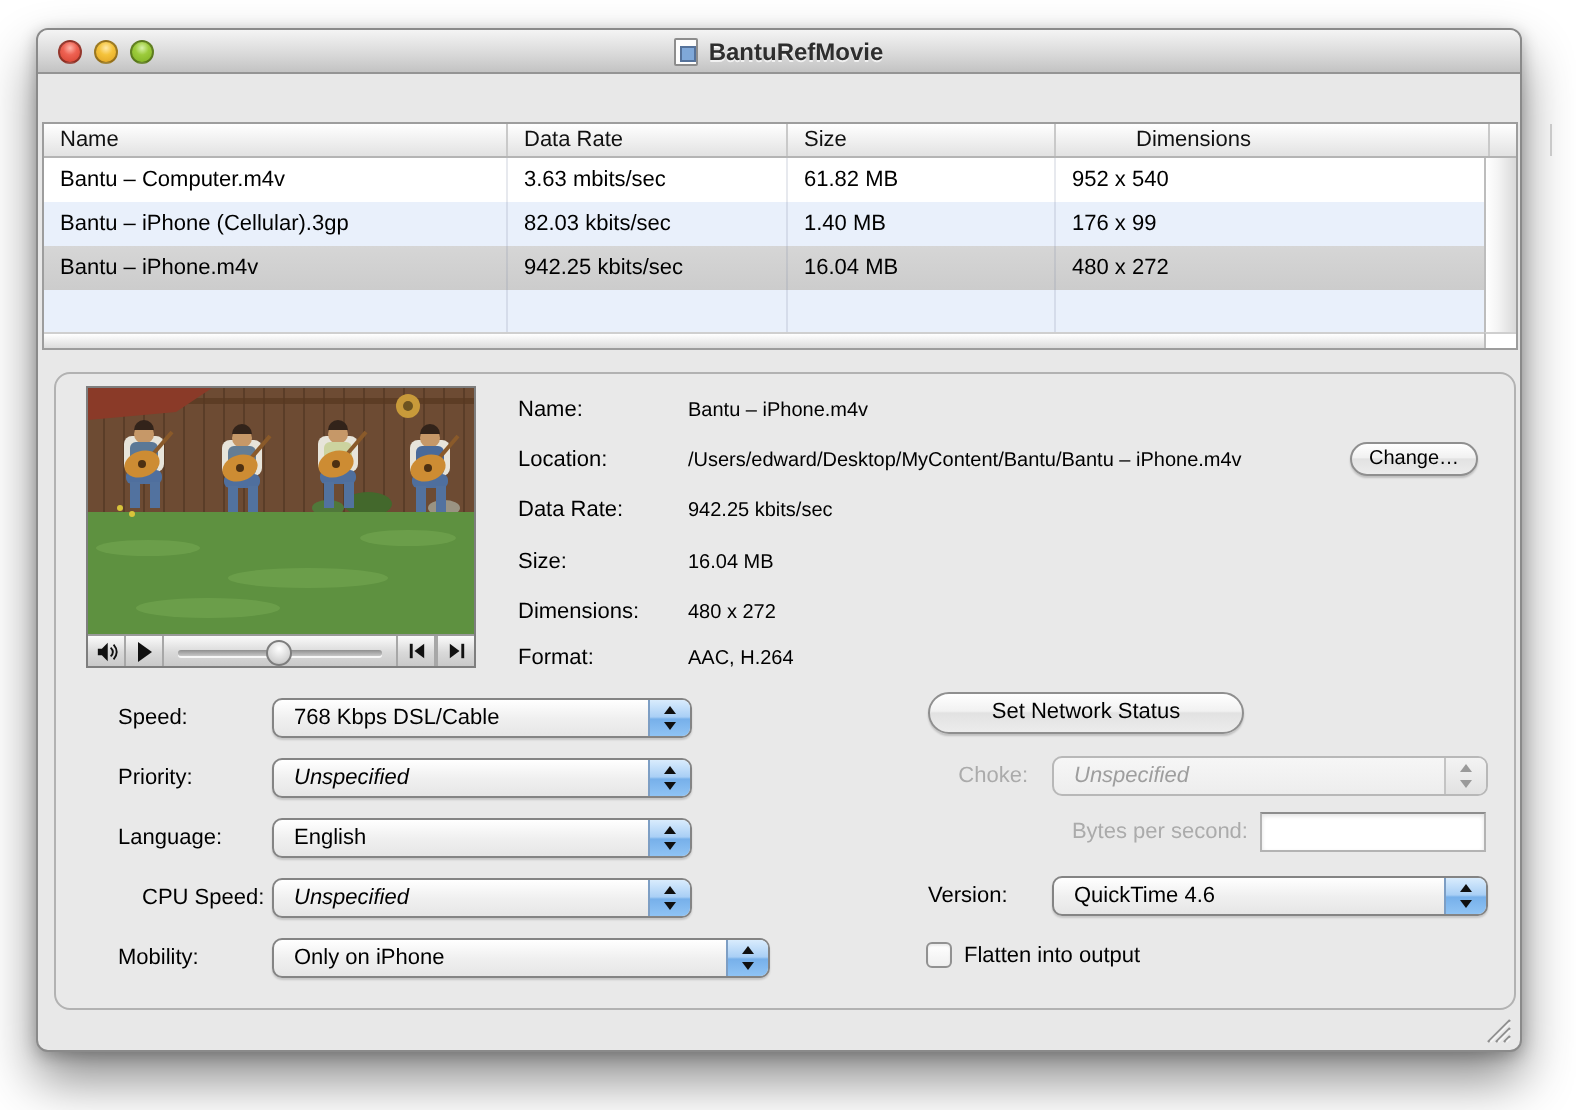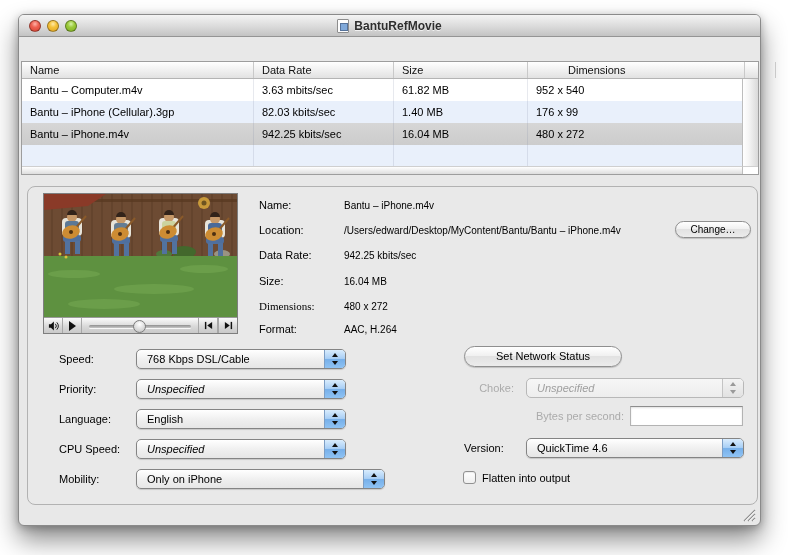--- a/index.html
+++ b/index.html
@@ -287,29 +287,29 @@
           </svg>
         </div>
       </div>
     </div>
 
     <div class="info-label" style="left:240px; top:184px;">Name:</div>
     <div class="info-value" style="left:325px; top:185px;">Bantu – iPhone.m4v</div>
 
     <div class="info-label" style="left:240px; top:209px;">Location:</div>
     <div class="info-value" style="left:325px; top:210px;">/Users/edward/Desktop/MyContent/Bantu/Bantu – iPhone.m4v</div>
-    <div class="pushbtn small" style="left:656px; top:206px; width:76px; height:17px; line-height:15px;">Change…</div>
+    <div class="pushbtn small" style="left:656px; top:206px; width:64px; height:17px; line-height:15px;">Change…</div>
 
     <div class="info-label" style="left:240px; top:234px;">Data Rate:</div>
     <div class="info-value" style="left:325px; top:235px;">942.25 kbits/sec</div>
 
     <div class="info-label" style="left:240px; top:260px;">Size:</div>
     <div class="info-value" style="left:325px; top:261px;">16.04 MB</div>
 
-    <div class="info-label" style="left:240px; top:285px;font-family:Liberation Serif, serif;">Dimensions:</div>
+    <div class="info-label" style="left:240px; top:285px;">Dimensions:</div>
     <div class="info-value" style="left:325px; top:286px;">480 x 272</div>
 
     <div class="info-label" style="left:240px; top:308px;">Format:</div>
     <div class="info-value" style="left:325px; top:309px;">AAC, H.264</div>
 
     <div class="form-label" style="left:40px; top:338px;">Speed:</div>
     <div class="popup" style="left:117px; top:334px; width:210px;">
       <span class="ptext">768 Kbps DSL/Cable</span>
       <span class="cap"></span>
     </div>
@@ -319,21 +319,21 @@
       <span class="ptext italic">Unspecified</span>
       <span class="cap"></span>
     </div>
 
     <div class="form-label" style="left:40px; top:398px;">Language:</div>
     <div class="popup" style="left:117px; top:394px; width:210px;">
       <span class="ptext">English</span>
       <span class="cap"></span>
     </div>
 
-    <div class="form-label" style="left:40px; top:428px;text-align:right;">CPU Speed:</div>
+    <div class="form-label" style="left:52px; top:428px;text-align:right;">CPU Speed:</div>
     <div class="popup" style="left:117px; top:424px; width:210px;">
       <span class="ptext italic">Unspecified</span>
       <span class="cap"></span>
     </div>
 
     <div class="form-label" style="left:40px; top:458px;">Mobility:</div>
     <div class="popup" style="left:117px; top:454px; width:249px;">
       <span class="ptext">Only on iPhone</span>
       <span class="cap"></span>
     </div>

